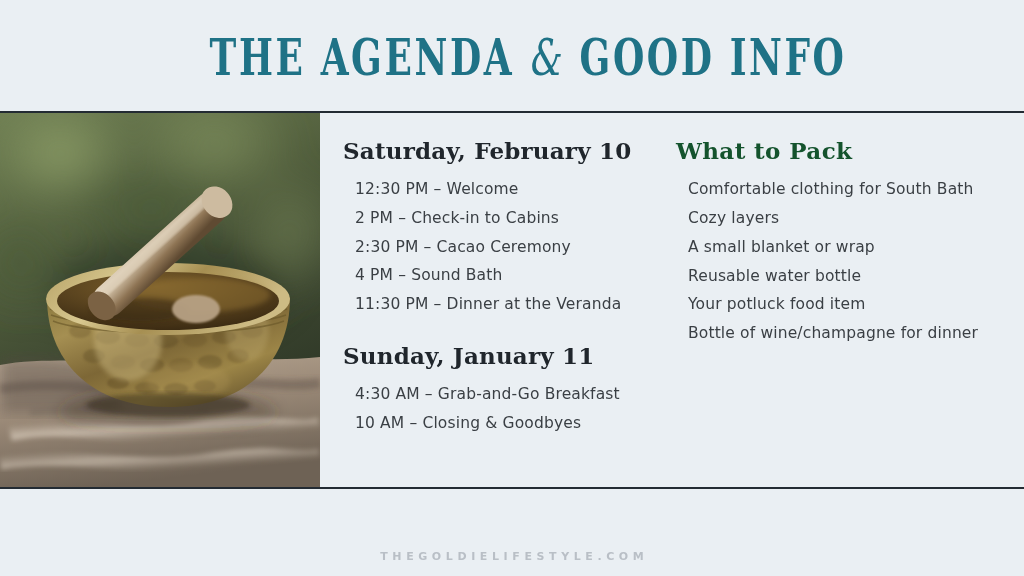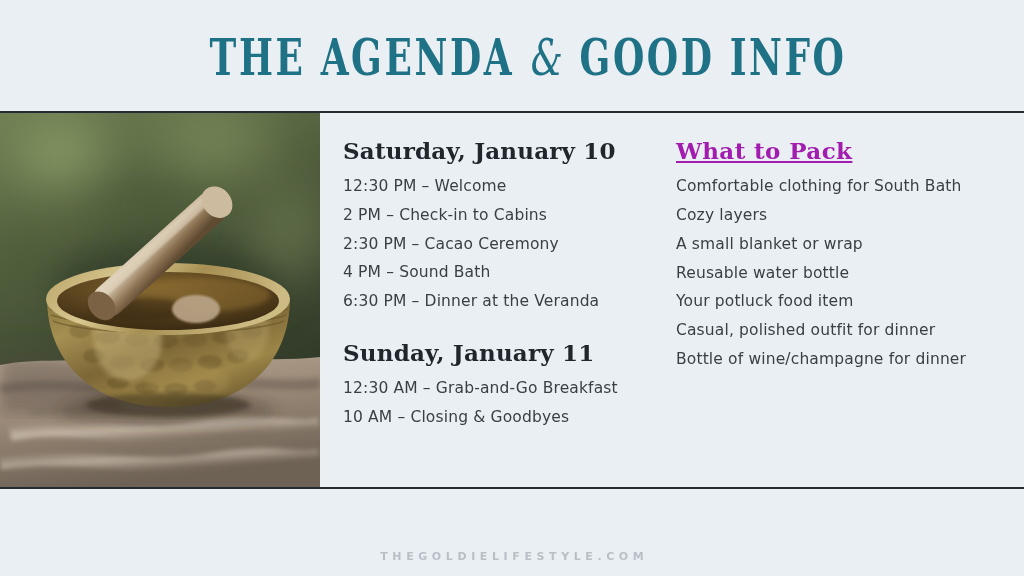--- a/index.html
+++ b/index.html
@@ -112,30 +112,29 @@
   }
   .day-heading.second {
     margin-top: 24px;
   }
 
   .pack-heading {
     font-family: "DejaVu Serif", "Liberation Serif", serif;
     font-weight: 700;
     font-size: 23px;
     line-height: 1.1;
-    color: #a21caf;
+    color: #14532d;
     letter-spacing: 0.4px;
     margin: 0 0 9px 0;
     white-space: nowrap;
-    text-decoration: underline;
   }
 
   .line-list {
     list-style: none;
-    margin: 0;
+    margin: 12px;
     padding: 0;
   }
   .line-list li {
     font-family: "DejaVu Sans", "Liberation Sans", sans-serif;
     font-size: 15.5px;
     line-height: 28.7px;
     color: #3a3f44;
     letter-spacing: 0.15px;
     white-space: nowrap;
   }
@@ -321,46 +320,45 @@
         <g opacity="0.95">
           <ellipse cx="196" cy="196" rx="24" ry="14" fill="#b7a184" filter="url(#blurTiny)"></ellipse>
         </g>
 
         <ellipse cx="168" cy="292" rx="82" ry="12" fill="#2f2617" opacity="0.5" filter="url(#blurSm)"></ellipse>
       </svg>
     </div>
 
     <div class="col-agenda">
 
-      <h2 class="day-heading">Saturday, January 10</h2>
+      <h2 class="day-heading">Saturday, February 10</h2>
       <ul class="line-list">
         <li>12:30 PM – Welcome</li>
         <li>2 PM – Check-in to Cabins</li>
         <li>2:30 PM – Cacao Ceremony</li>
         <li>4 PM – Sound Bath</li>
-        <li>6:30 PM – Dinner at the Veranda</li>
+        <li>11:30 PM – Dinner at the Veranda</li>
       </ul>
 
       <h2 class="day-heading second">Sunday, January 11</h2>
       <ul class="line-list">
-        <li>12:30 AM – Grab-and-Go Breakfast</li>
+        <li>4:30 AM – Grab-and-Go Breakfast</li>
         <li>10 AM – Closing &amp; Goodbyes</li>
       </ul>
 
     </div>
 
     <div class="col-pack">
       <h2 class="pack-heading">What to Pack</h2>
       <ul class="line-list">
         <li>Comfortable clothing for South Bath</li>
         <li>Cozy layers</li>
         <li>A small blanket or wrap</li>
         <li>Reusable water bottle</li>
         <li>Your potluck food item</li>
-        <li>Casual, polished outfit for dinner</li>
         <li>Bottle of wine/champagne for dinner</li>
       </ul>
     </div>
 
   </div>
 
   <div class="rule rule-bottom"></div>
 
   <div class="footer">
     <div class="footer-url">THEGOLDIELIFESTYLE.COM</div>

